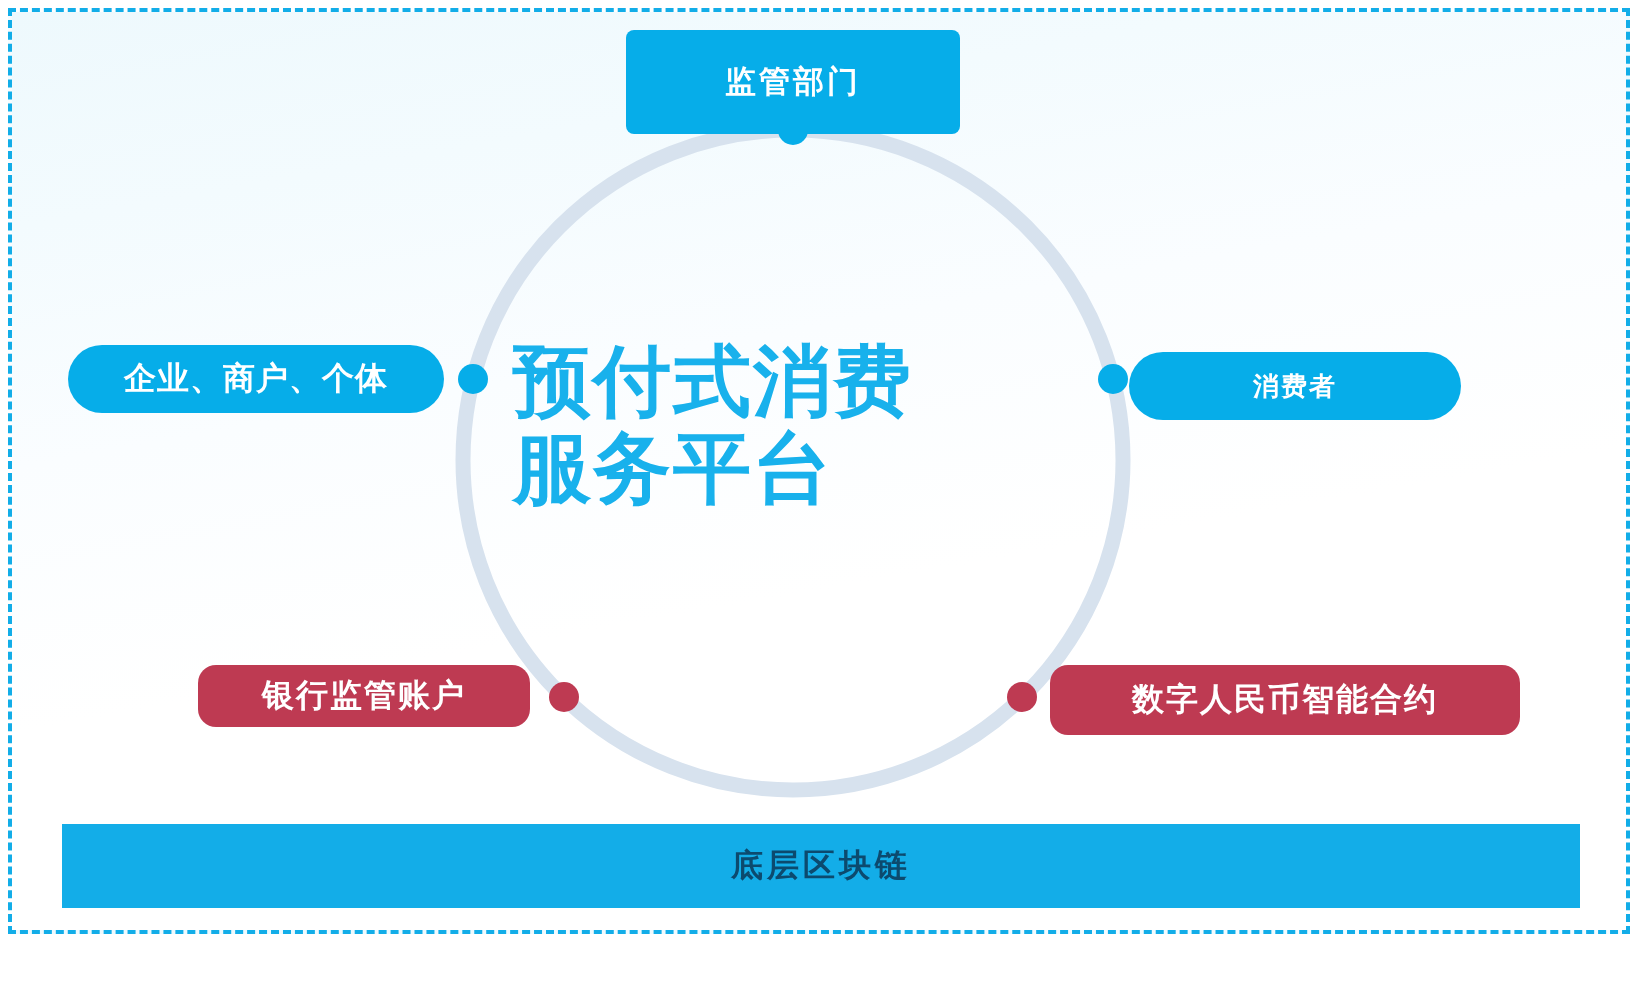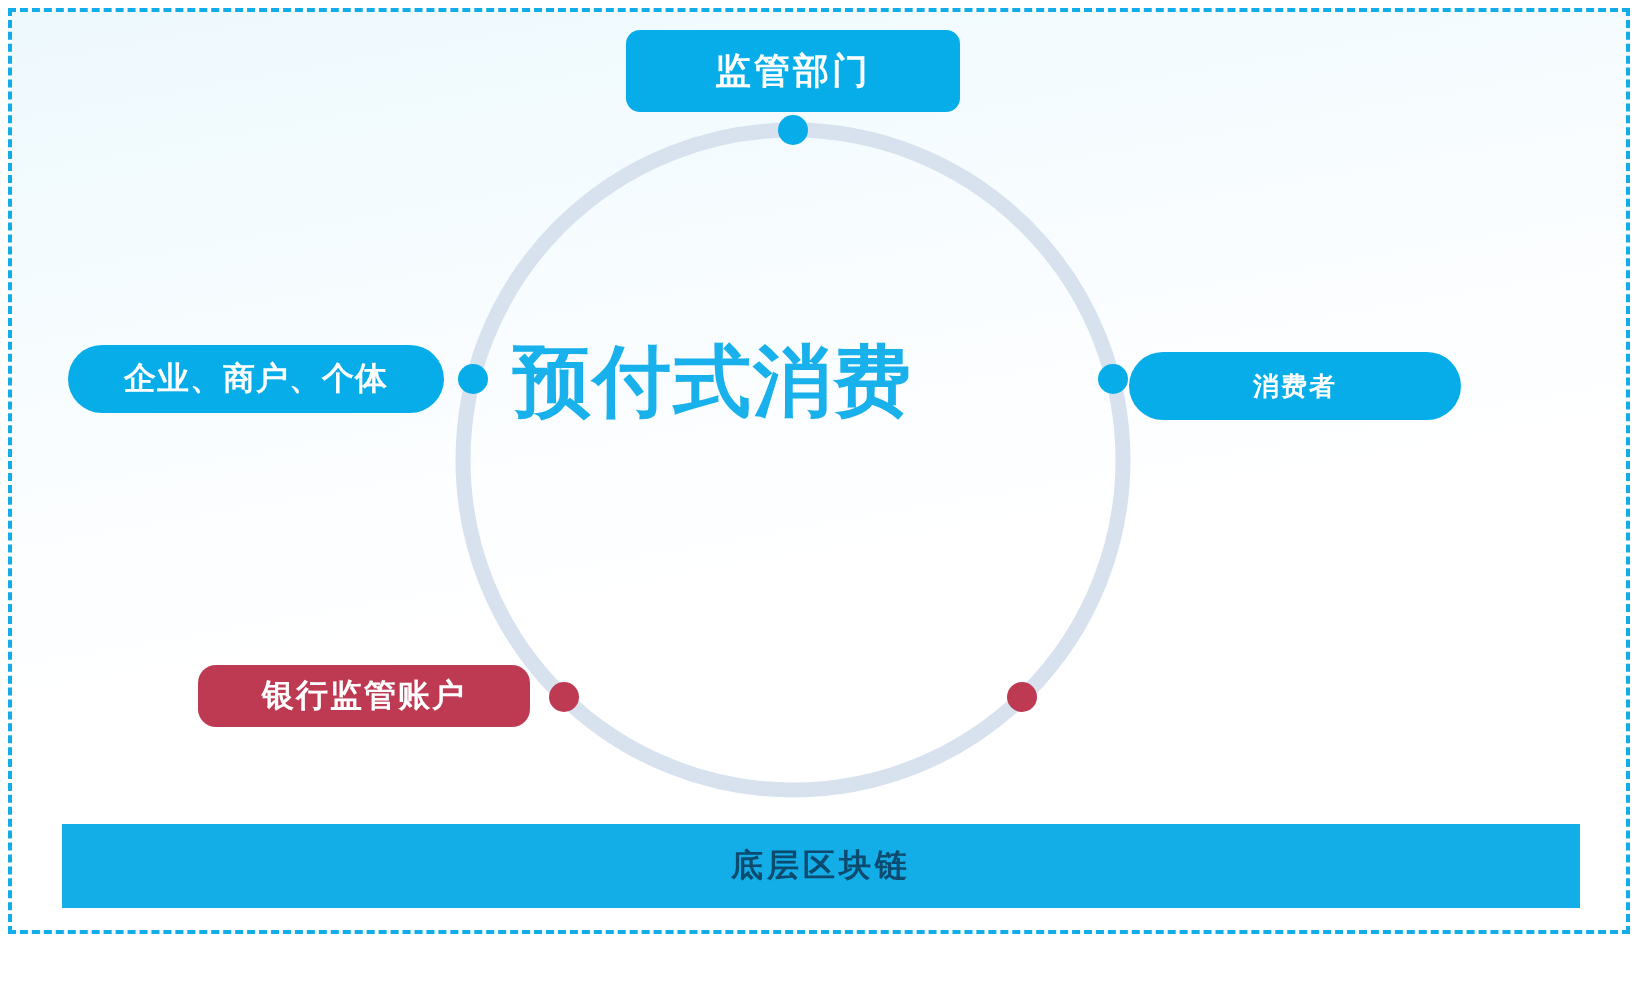--- a/index.html
+++ b/index.html
@@ -71,23 +71,23 @@
     color: #ffffff;
     font-weight: 700;
     white-space: nowrap;
     text-align: center;
   }
   .chip.blue { background: #06ADE9; }
   .chip.red  { background: #BE3A52; }
 
   #chip-regulator {
     left: 626px; top: 30px;
-    width: 334px; height: 82px;
-    border-radius: 14px;
-    font-size: 36px;
+    width: 334px; height: 104px;
+    border-radius: 8px;
+    font-size: 31px;
     letter-spacing: 3px;
   }
   #chip-business {
     left: 68px; top: 345px;
     width: 376px; height: 68px;
     border-radius: 34px;
     font-size: 32px;
     letter-spacing: 1px;
   }
   #chip-consumer {
@@ -146,26 +146,28 @@
 
     <circle cx="1113" cy="379" r="15" fill="#06ADE9"></circle>
 
     <circle cx="564" cy="697" r="15" fill="#BE3A52"></circle>
 
     <circle cx="1022" cy="697" r="15" fill="#BE3A52"></circle>
   </svg>
 
   <div id="center-label">
     <span class="ln">预付式消费</span>
+    <span class="ln">服务平台</span>
   </div>
 
   <div class="chip blue" id="chip-regulator">监管部门</div>
 
   <div class="chip blue" id="chip-business">企业、商户、个体</div>
 
   <div class="chip blue" id="chip-consumer">消费者</div>
 
   <div class="chip red" id="chip-bank">银行监管账户</div>
 
+  <div class="chip red" id="chip-smartcontract">数字人民币智能合约</div>
 
   <div id="bar-blockchain">底层区块链</div>
 
 </div>
 
 </body></html>

